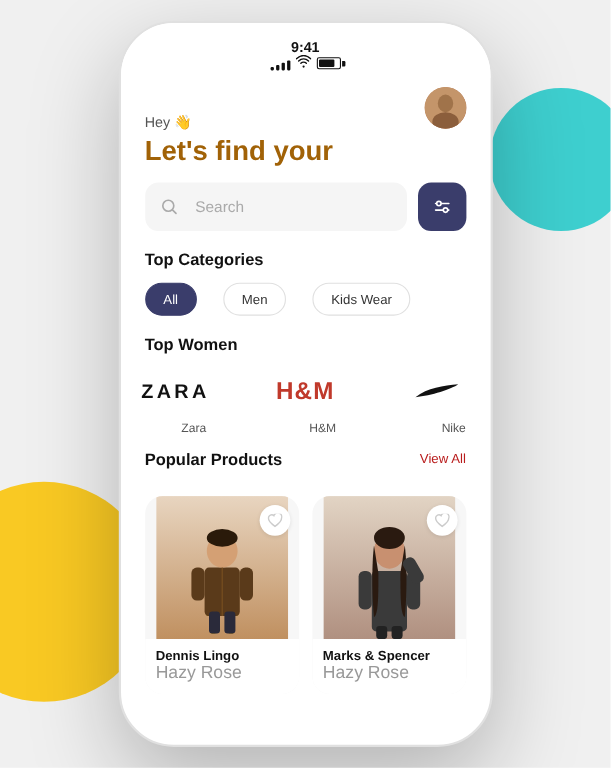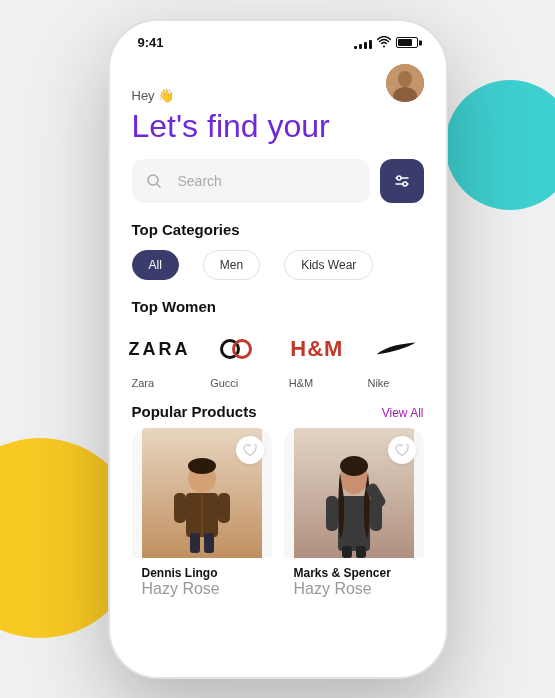--- a/index.html
+++ b/index.html
@@ -46,24 +46,25 @@
       box-shadow: 0 30px 80px rgba(0,0,0,0.25);
       overflow: hidden;
       position: relative;
       z-index: 1;
       border: 2px solid #e0e0e0;
     }
 
     
     .status-bar {
       display: flex;
-      justify-content: space-between;
+      justify-content: flex-start;
       align-items: center;
       padding: 14px 28px 6px;
       background: #fff;
+      flex-direction: column;
     }
     .status-time {
       font-size: 13px;
       font-weight: 600;
       color: #111;
     }
     .status-icons {
       display: flex;
       align-items: center;
       gap: 5px;
@@ -136,23 +137,23 @@
       border-radius: 50%;
       overflow: hidden;
       background: linear-gradient(135deg, #c8956c, #a0522d);
       display: flex;
       align-items: center;
       justify-content: center;
       font-size: 18px;
     }
 
     .headline {
-      font-size: 32px;
-      font-weight: 400;
-      color: #6d28d9;
+      font-size: 25px;
+      font-weight: 700;
+      color: #a16207;
       line-height: 1.2;
       margin-bottom: 14px;
     }
 
     
     .search-row {
       display: flex;
       gap: 10px;
       margin-bottom: 18px;
     }
@@ -219,21 +220,21 @@
     
     .brands-row {
       display: flex;
       justify-content: space-between;
       align-items: center;
       margin-bottom: 14px;
     }
     .brand-item {
       display: flex;
       flex-direction: column;
-      align-items: flex-start;
+      align-items: flex-end;
       gap: 6px;
     }
     .brand-logo {
       width: 56px;
       height: 44px;
       display: flex;
       align-items: center;
       justify-content: center;
     }
     .brand-name {
@@ -283,26 +284,26 @@
     
     .nike-swoosh {
       width: 44px;
       height: 22px;
     }
 
     
     .popular-header {
       display: flex;
       justify-content: space-between;
-      align-items: flex-end;
-      margin-bottom: 8px;
+      align-items: flex-start;
+      margin-bottom: 24px;
     }
     .view-all {
       font-size: 12px;
-      color: #a21caf;
+      color: #b91c1c;
     }
     .products-row {
       display: flex;
       gap: 12px;
     }
     .product-card {
       flex: 1;
       background: #F7F7F7;
       border-radius: 16px;
       overflow: hidden;
@@ -420,29 +421,20 @@
     <div class="section-title">Top Women</div>
     <div class="brands-row">
 
       <div class="brand-item">
         <div class="brand-logo">
           <span class="zara-text">ZARA</span>
         </div>
         <span class="brand-name">Zara</span>
       </div>
 
-      <div class="brand-item">
-        <div class="brand-logo">
-          <div class="gucci-logo">
-            <div class="gucci-circle1"></div>
-            <div class="gucci-circle2"></div>
-          </div>
-        </div>
-        <span class="brand-name">Gucci</span>
-      </div>
 
       <div class="brand-item">
         <div class="brand-logo">
           <span class="hm-text">H&amp;M</span>
         </div>
         <span class="brand-name">H&amp;M</span>
       </div>
 
       <div class="brand-item">
         <div class="brand-logo">

